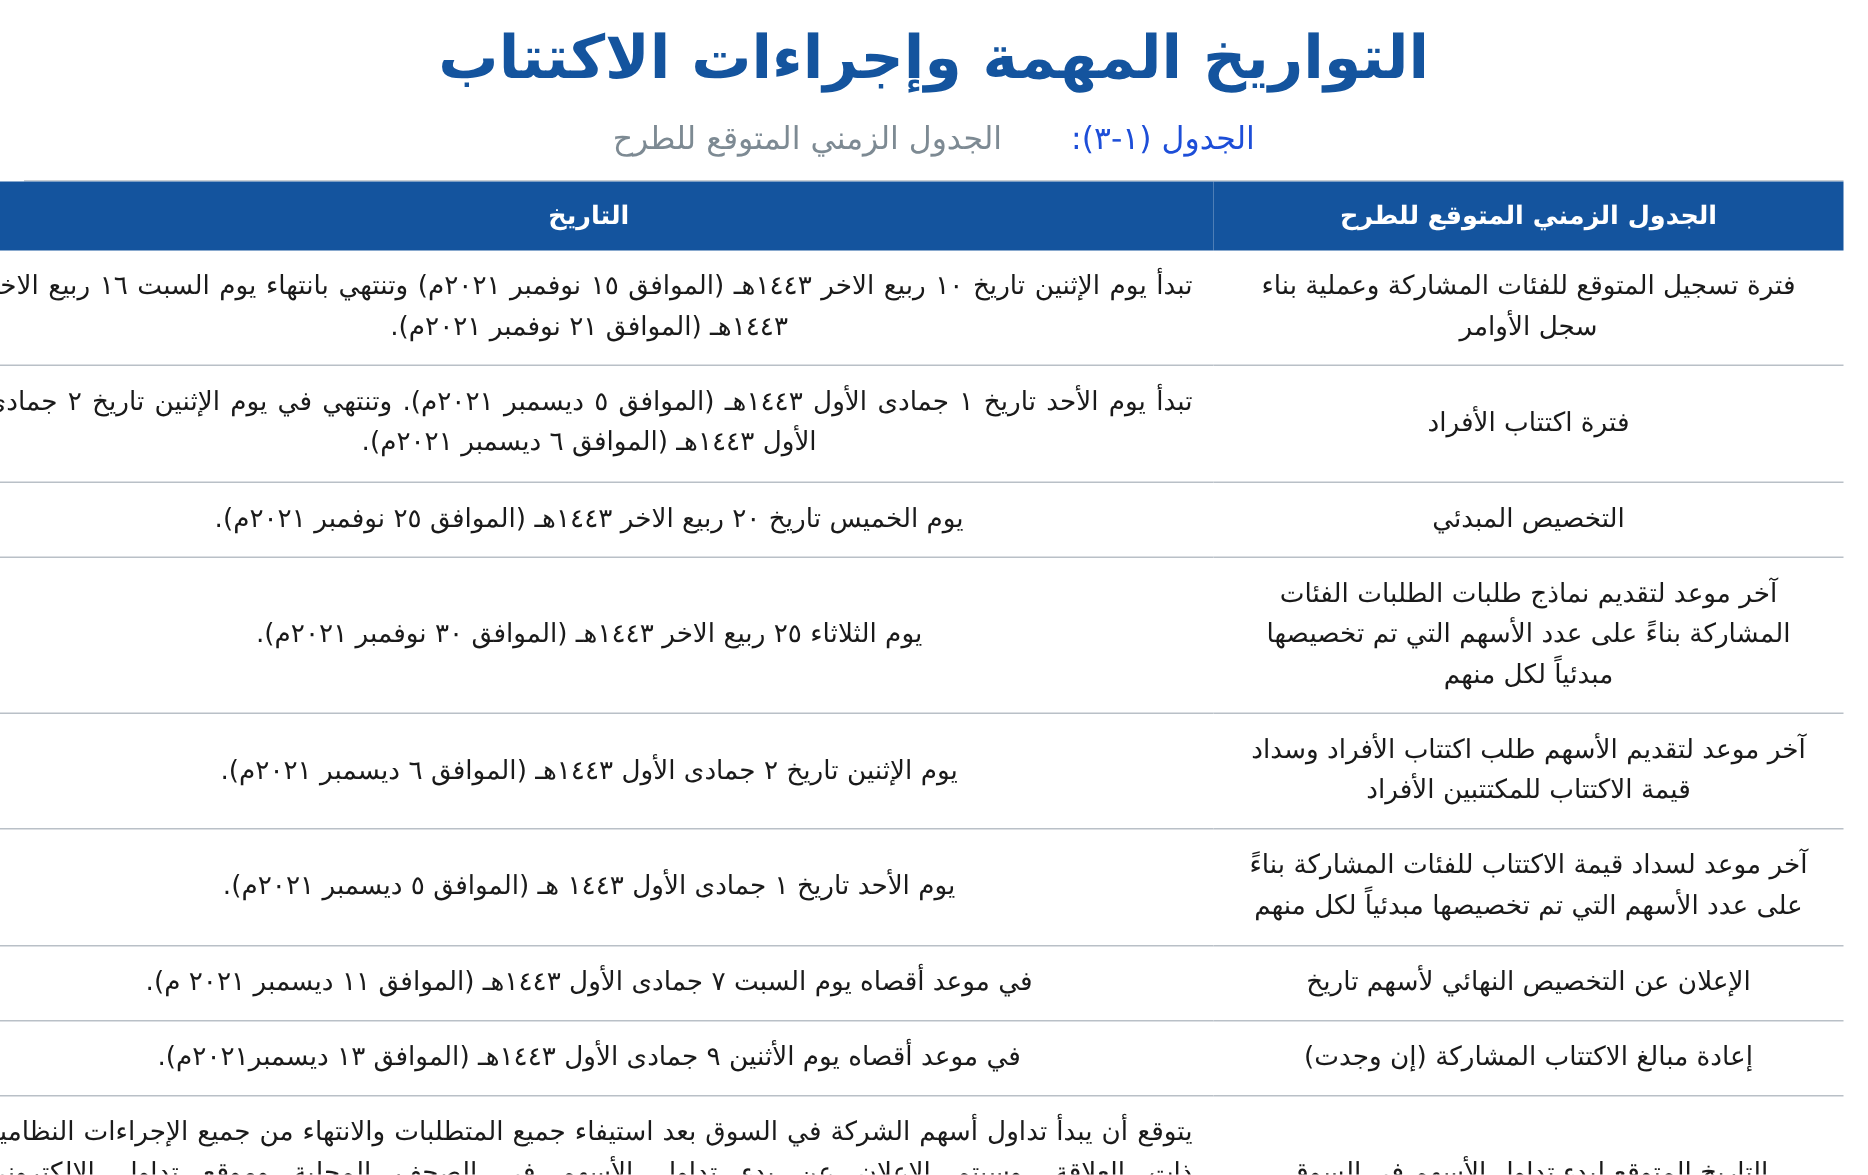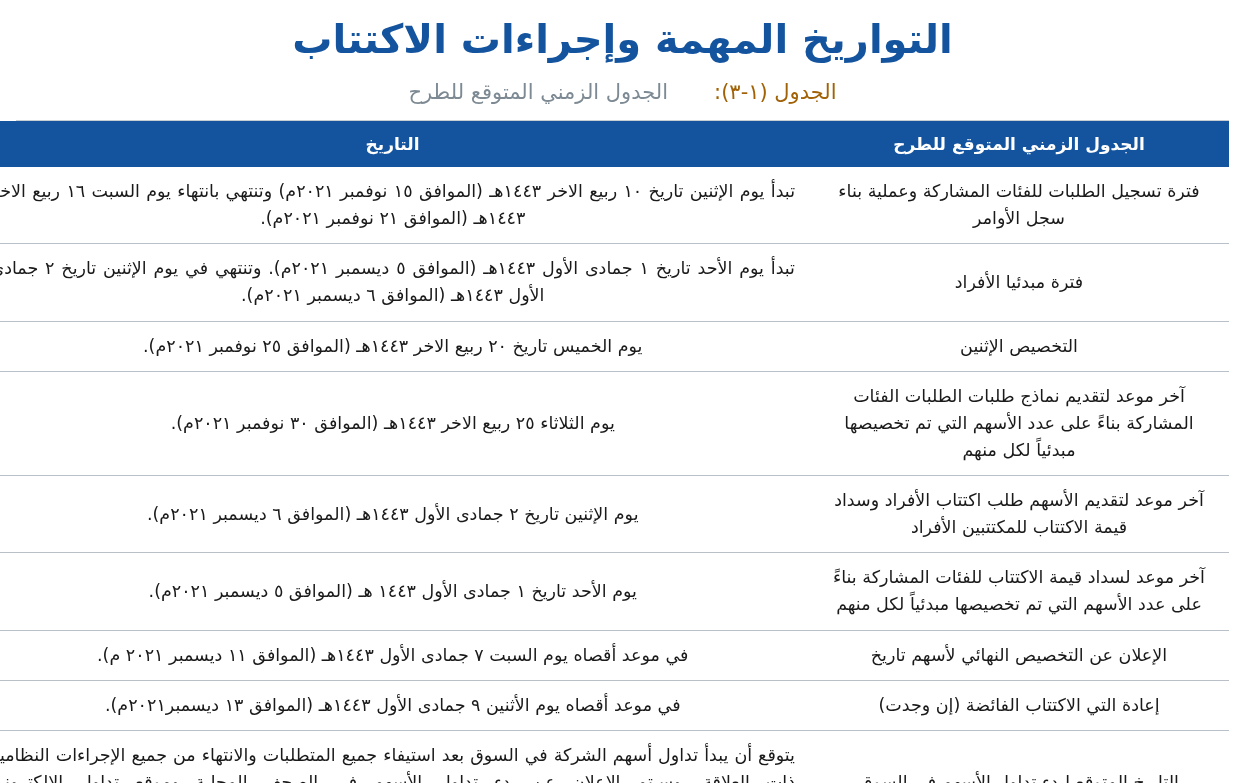--- a/index.html
+++ b/index.html
@@ -43,21 +43,21 @@
     display: flex;
     flex-direction: row;
     justify-content: center;
     align-items: baseline;
     gap: 46px;
     direction: rtl;
     color: #7d8a93;
     font-size: 21px;
     white-space: nowrap;
   }
-  .caption-label { color: #a16207; }
+  .caption-label { color: #1d4ed8; }
   .caption-text  { color: #7d8a93; }
 
   
   .table-wrap {
     margin: 16px 16px 0 16px;
     border-top: 1px solid #c9ced3;
   }
   table.sched {
     width: 1213px;
     border-collapse: collapse;
@@ -118,33 +118,33 @@
   <div class="table-wrap">
     <table class="sched">
       <thead>
         <tr>
           <th class="col-label">الجدول الزمني المتوقع للطرح</th>
           <th class="col-date">التاريخ</th>
         </tr>
       </thead>
       <tbody id="sched-body">
           <tr>
-            <td class="cell-label">فترة تسجيل الطلبات للفئات المشاركة وعملية بناء سجل الأوامر</td>
+            <td class="cell-label">فترة تسجيل المتوقع للفئات المشاركة وعملية بناء سجل الأوامر</td>
             <td class="cell-date">
               <div class="justify">تبدأ يوم الإثنين تاريخ ١٠ ربيع الاخر ١٤٤٣هـ (الموافق ١٥ نوفمبر ٢٠٢١م) وتنتهي بانتهاء يوم السبت ١٦ ربيع الاخر ١٤٤٣هـ (الموافق ٢١ نوفمبر ٢٠٢١م).</div>
             </td>
           </tr>
           <tr>
-            <td class="cell-label">فترة مبدئيا الأفراد</td>
+            <td class="cell-label">فترة اكتتاب الأفراد</td>
             <td class="cell-date">
               <div class="justify">تبدأ يوم الأحد تاريخ ١ جمادى الأول ١٤٤٣هـ (الموافق ٥ ديسمبر ٢٠٢١م). وتنتهي في يوم الإثنين تاريخ ٢ جمادى الأول ١٤٤٣هـ (الموافق ٦ ديسمبر ٢٠٢١م).</div>
             </td>
           </tr>
           <tr>
-            <td class="cell-label">التخصيص الإثنين</td>
+            <td class="cell-label">التخصيص المبدئي</td>
             <td class="cell-date">
               <div class="justify">يوم الخميس تاريخ ٢٠ ربيع الاخر ١٤٤٣هـ (الموافق ٢٥ نوفمبر ٢٠٢١م).</div>
             </td>
           </tr>
           <tr>
             <td class="cell-label">آخر موعد لتقديم نماذج طلبات الطلبات الفئات المشاركة بناءً على عدد الأسهم التي تم تخصيصها مبدئياً لكل منهم</td>
             <td class="cell-date">
               <div class="justify">يوم الثلاثاء ٢٥ ربيع الاخر ١٤٤٣هـ (الموافق ٣٠ نوفمبر ٢٠٢١م).</div>
             </td>
           </tr>
@@ -160,21 +160,21 @@
               <div class="justify">يوم الأحد تاريخ ١ جمادى الأول ١٤٤٣ هـ (الموافق ٥ ديسمبر ٢٠٢١م).</div>
             </td>
           </tr>
           <tr>
             <td class="cell-label">الإعلان عن التخصيص النهائي لأسهم تاريخ</td>
             <td class="cell-date">
               <div class="justify">في موعد أقصاه يوم السبت ٧ جمادى الأول ١٤٤٣هـ (الموافق ١١ ديسمبر ٢٠٢١ م).</div>
             </td>
           </tr>
           <tr>
-            <td class="cell-label">إعادة التي الاكتتاب الفائضة (إن وجدت)</td>
+            <td class="cell-label">إعادة مبالغ الاكتتاب المشاركة (إن وجدت)</td>
             <td class="cell-date">
               <div class="justify">في موعد أقصاه يوم الأثنين ٩ جمادى الأول ١٤٤٣هـ (الموافق ١٣ ديسمبر٢٠٢١م).</div>
             </td>
           </tr>
           <tr>
             <td class="cell-label">التاريخ المتوقع لبدء تداول الأسهم في السوق</td>
             <td class="cell-date">
               <div class="justify">يتوقع أن يبدأ تداول أسهم الشركة في السوق بعد استيفاء جميع المتطلبات والانتهاء من جميع الإجراءات النظامية ذات العلاقة. وسيتم الإعلان عن بدء تداول الأسهم في الصحف المحلية وموقع تداول الإلكتروني (www.saudiexchange.sa).</div>
             </td>
           </tr>

